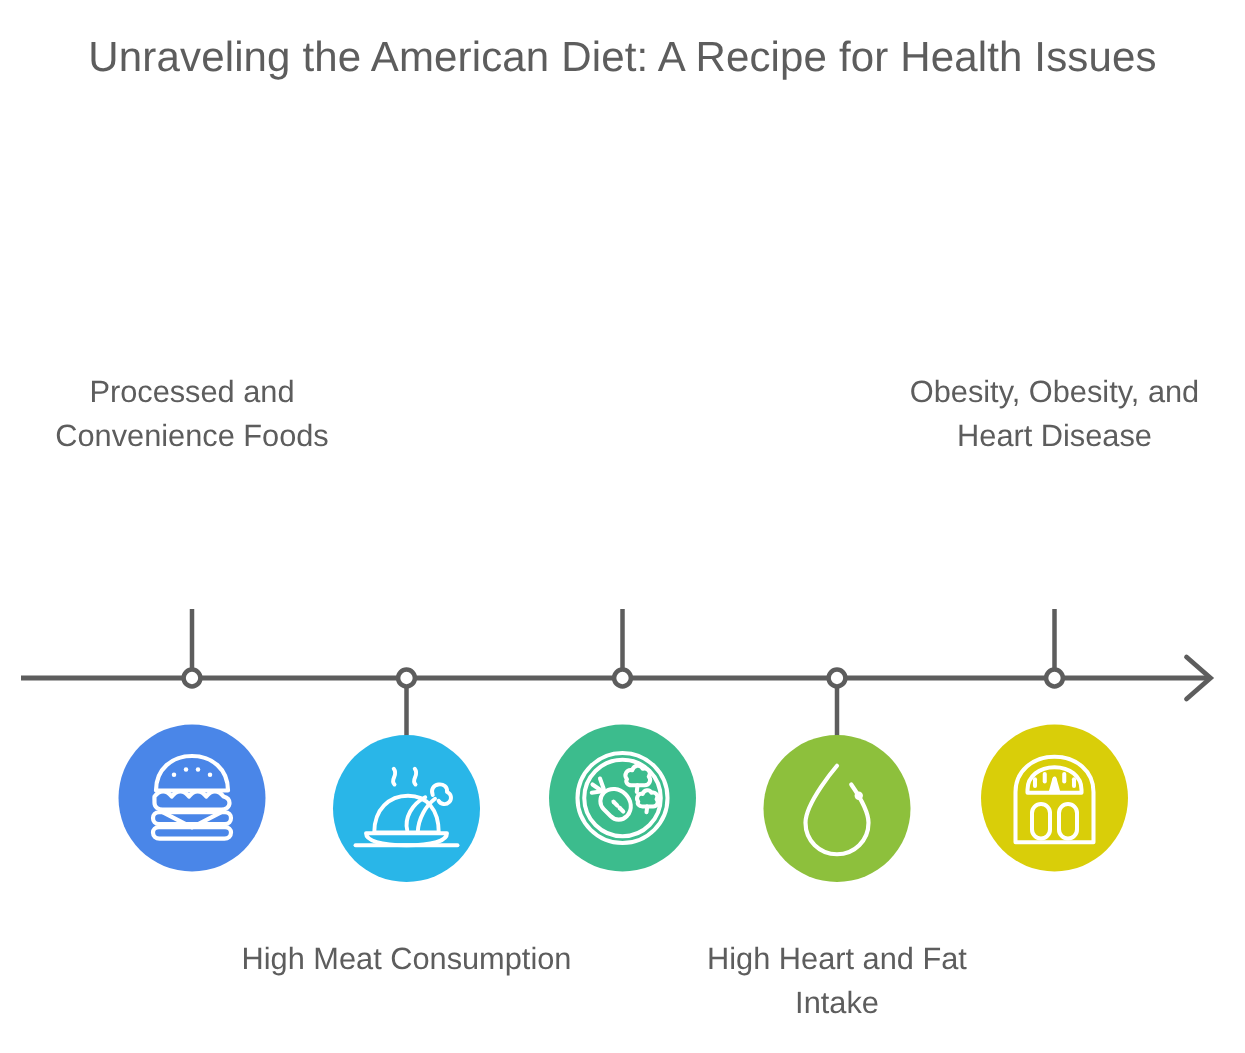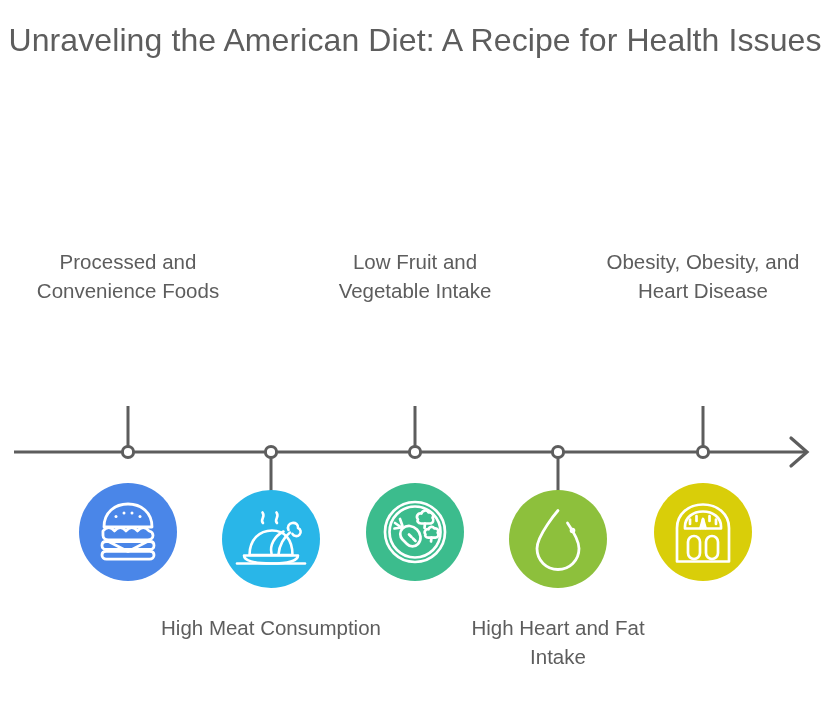--- a/index.html
+++ b/index.html
@@ -19,21 +19,21 @@
     height: 702px;
   }
 
   
   .title {
     position: absolute;
     left: 0;
     top: 22px;
     width: 830px;
     text-align: center;
-    font-size: 32px;
+    font-size: 28px;
     font-weight: 400;
     color: #5d5d5d;
     letter-spacing: 0.1px;
     white-space: nowrap;
   }
 
   
   .axis-layer {
     position: absolute;
     left: 0;
@@ -73,21 +73,21 @@
     width: 98px;
     height: 98px;
   }
 
   
   .node.above .badge { top: 305px; }
   .node.above .label { bottom: 0; }
 
   
   .node.below .badge { top: 490px; }
-  .node.below .label { top: 0; text-align: center; }
+  .node.below .label { top: 12px; text-align: center; }
 </style>
 </head>
 <body>
 
 <div class="canvas">
 
   <div class="title">Unraveling the American Diet: A Recipe for Health Issues</div>
 
   <svg class="axis-layer" viewBox="0 0 830 702">
 
@@ -149,21 +149,20 @@
           <path d="M66.5 40 C65 36.5 67 33.5 70.2 33 C73.6 32.4 76.5 34.7 76 38 C78.8 39 79.6 42.6 77.4 44.8 C75.3 46.9 71.8 46.3 70.4 43.8"></path>
 
           <path d="M22 65.5 L76 65.5 C76 70.5 66 73.5 49 73.5 C32 73.5 22 70.5 22 65.5 Z"></path>
           <line x1="15" y1="73.5" x2="83" y2="73.5"></line>
         </g>
       </svg>
     </div>
   </div>
 
   <div class="node above" style="left:415px; top:178px; height:127px;">
-    <div class="label">Low Fruit and Vegetable Intake</div>
     <div class="badge" style="background:#3cbc8d;">
       <svg viewBox="0 0 98 98">
         <g fill="none" stroke="#ffffff" stroke-width="2.7" stroke-linecap="round" stroke-linejoin="round">
 
           <circle cx="49" cy="49" r="30"></circle>
           <circle cx="49" cy="49" r="25.5"></circle>
 
           <path d="M36.5 45.5 C41 41.5 47 42.5 51 46.5 C55 50.5 56 56.5 52 61 C49 64.2 44 64.2 41 61 L36.5 56.5 C33.5 53.5 33.5 48.5 36.5 45.5 Z"></path>
           <path d="M43 51.5 L45.5 54"></path>
           <path d="M47 55.5 L49.5 58"></path>

